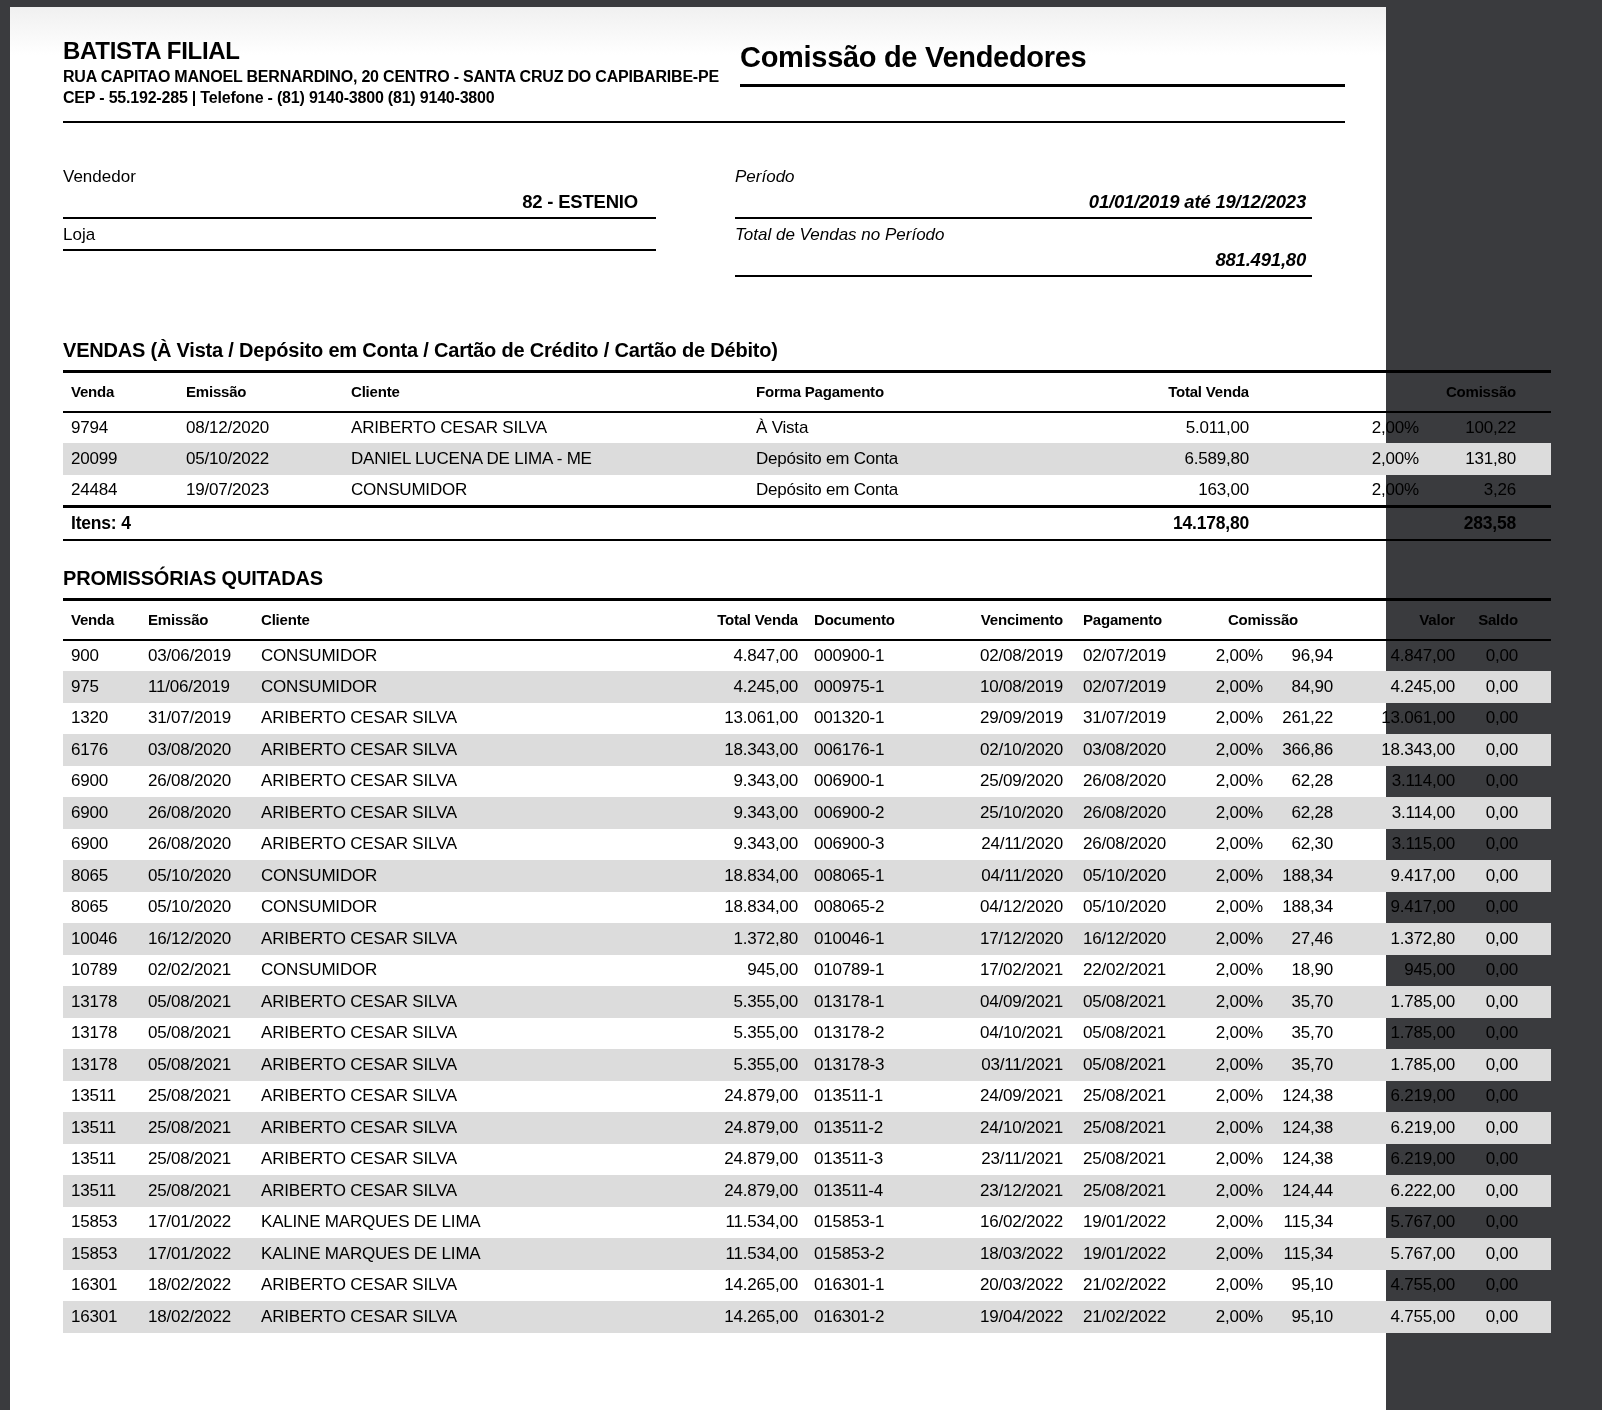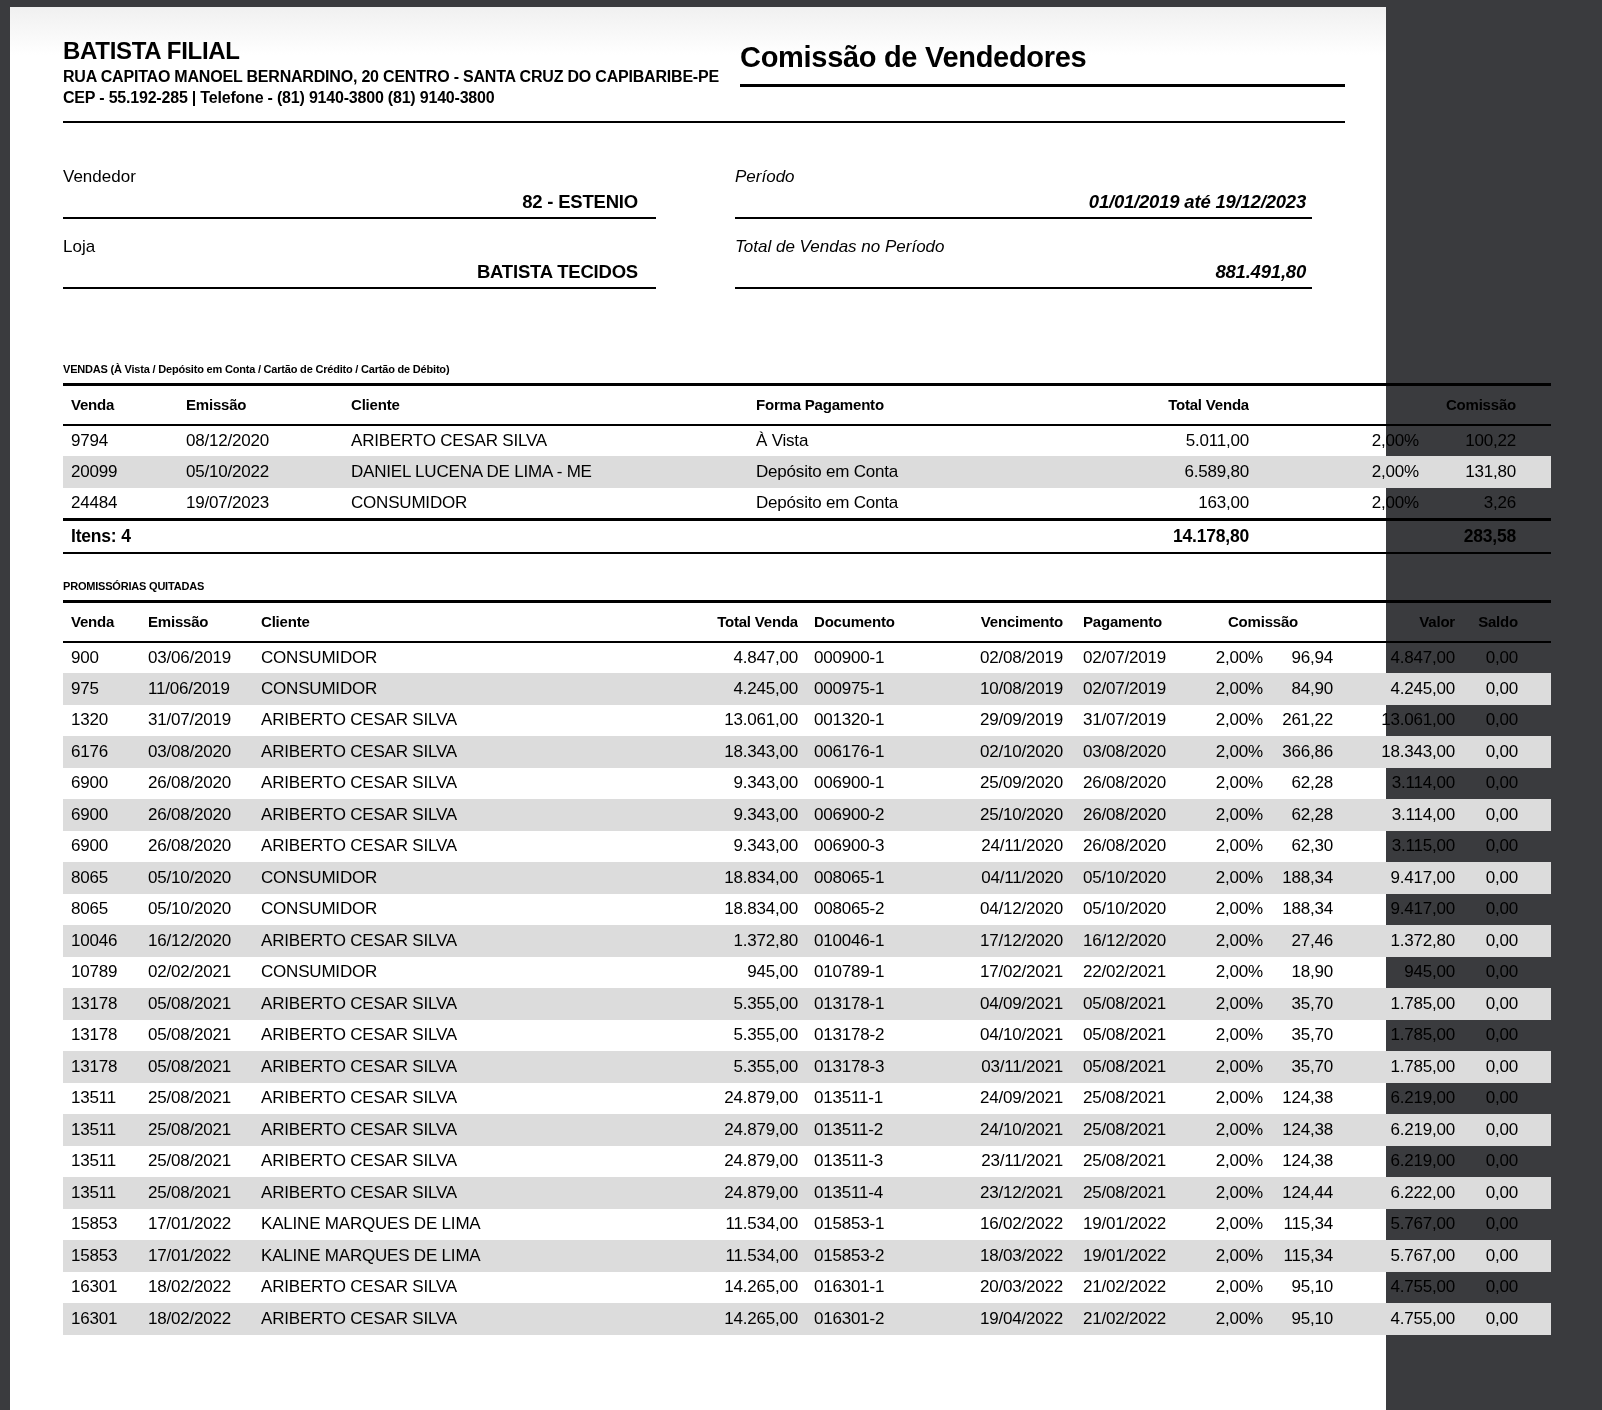--- a/index.html
+++ b/index.html
@@ -14,26 +14,26 @@
   .hdr { display:flex; justify-content:space-between; align-items:flex-start; }
   .co-name { font-size:24px; font-weight:bold; letter-spacing:-0.3px; }
   .co-line { font-size:16px; font-weight:bold; margin-top:3px; letter-spacing:-0.2px; }
   .title-block { width:605px; border-bottom:3px solid #000; padding-bottom:10px; margin-top:4px; }
   .rpt-title { font-size:29px; font-weight:bold; letter-spacing:-0.3px; }
   .hdr-rule { border-bottom:2px solid #000; margin-top:14px; }
   
   .info-row { display:flex; justify-content:space-between; margin-top:44px; padding-right:33px; }
   .info-col-l { width:593px; }
   .info-col-r { width:577px;font-style:italic; }
-  .field { border-bottom:2px solid #000; padding-bottom:4px; margin-bottom:18px; }
+  .field { border-bottom:2px solid #000; padding-bottom:4px; margin-bottom:6px; }
   .f-label { font-size:17px; }
   .f-value { font-size:18.5px; font-weight:bold; text-align:right; margin-top:4px; padding-right:18px; letter-spacing:-0.2px; }
   .info-col-r .f-value { padding-right:6px; }
   
-  .sec-title { font-size:11px; font-weight:bold; letter-spacing:-0.2px; }
+  .sec-title { font-size:20px; font-weight:bold; letter-spacing:-0.2px; }
   .sec-vendas { margin-top:56px; }
   .sec-prom { margin-top:26px; }
   
   table { border-collapse:collapse; table-layout:fixed; width:1488px; margin-top:8px; }
   th { font-size:15px; font-weight:bold; letter-spacing:-0.2px; white-space:nowrap; overflow:hidden; }
   td { font-size:17px; letter-spacing:-0.2px; white-space:nowrap; overflow:hidden; }
   thead tr { border-top:3px solid #000; border-bottom:2px solid #000; }
   thead th { height:40px; vertical-align:middle; text-align:left; }
   tbody td { height:31.5px; vertical-align:middle; }
   tbody tr:nth-child(even) { background:#dcdcdc; }
@@ -85,21 +85,20 @@
   <div class="hdr-rule"></div>
 
   <div class="info-row">
     <div class="info-col-l">
       <div class="field">
         <div class="f-label">Vendedor</div>
         <div class="f-value">82 - ESTENIO</div>
       </div>
       <div class="field">
         <div class="f-label">Loja</div>
-        <div class="f-value">BATISTA TECIDOS</div>
       </div>
     </div>
     <div class="info-col-r">
       <div class="field">
         <div class="f-label">Período</div>
         <div class="f-value">01/01/2019 até 19/12/2023</div>
       </div>
       <div class="field">
         <div class="f-label">Total de Vendas no Período</div>
         <div class="f-value">881.491,80</div>

